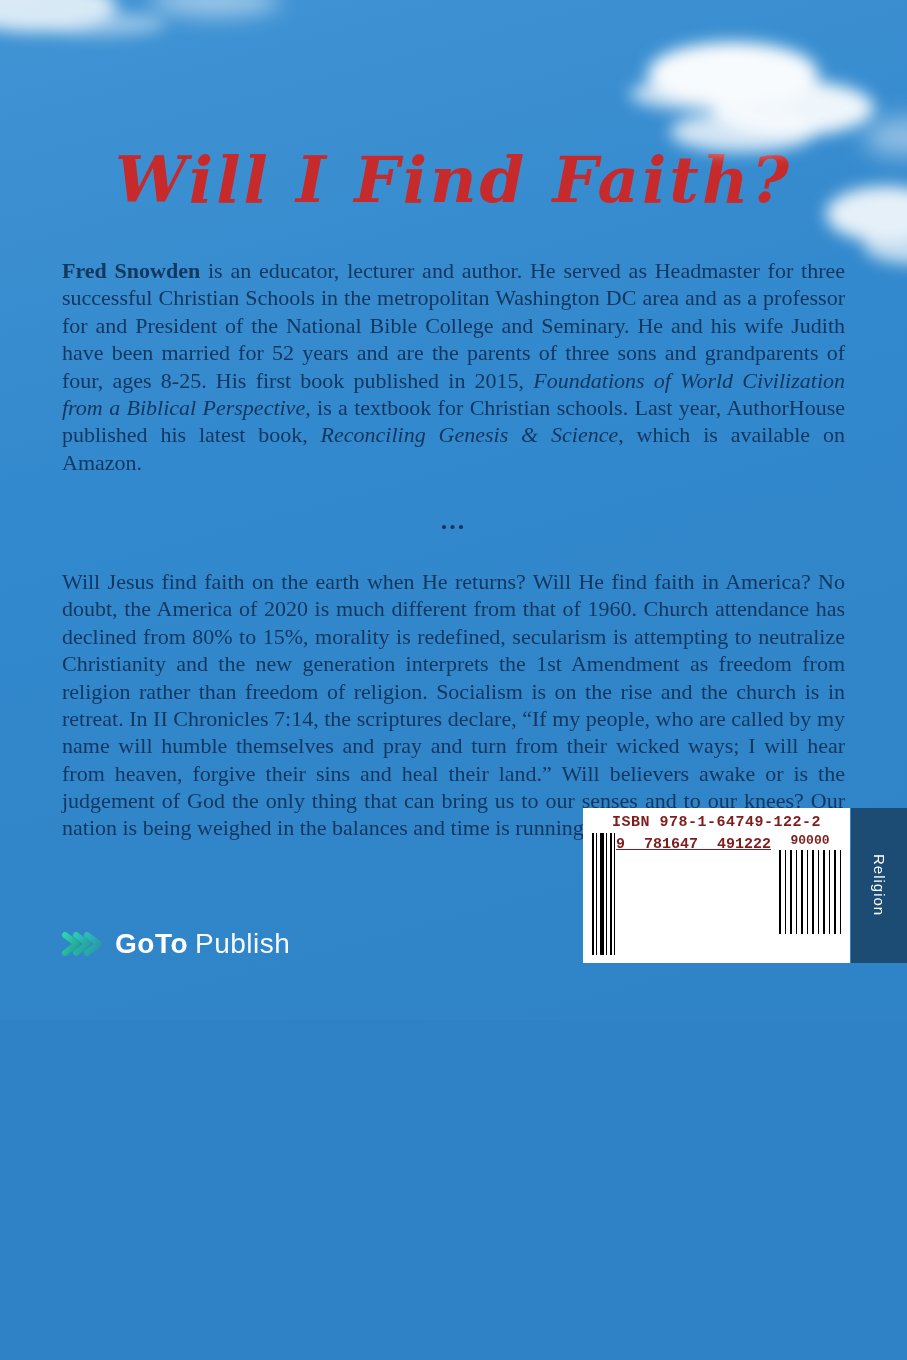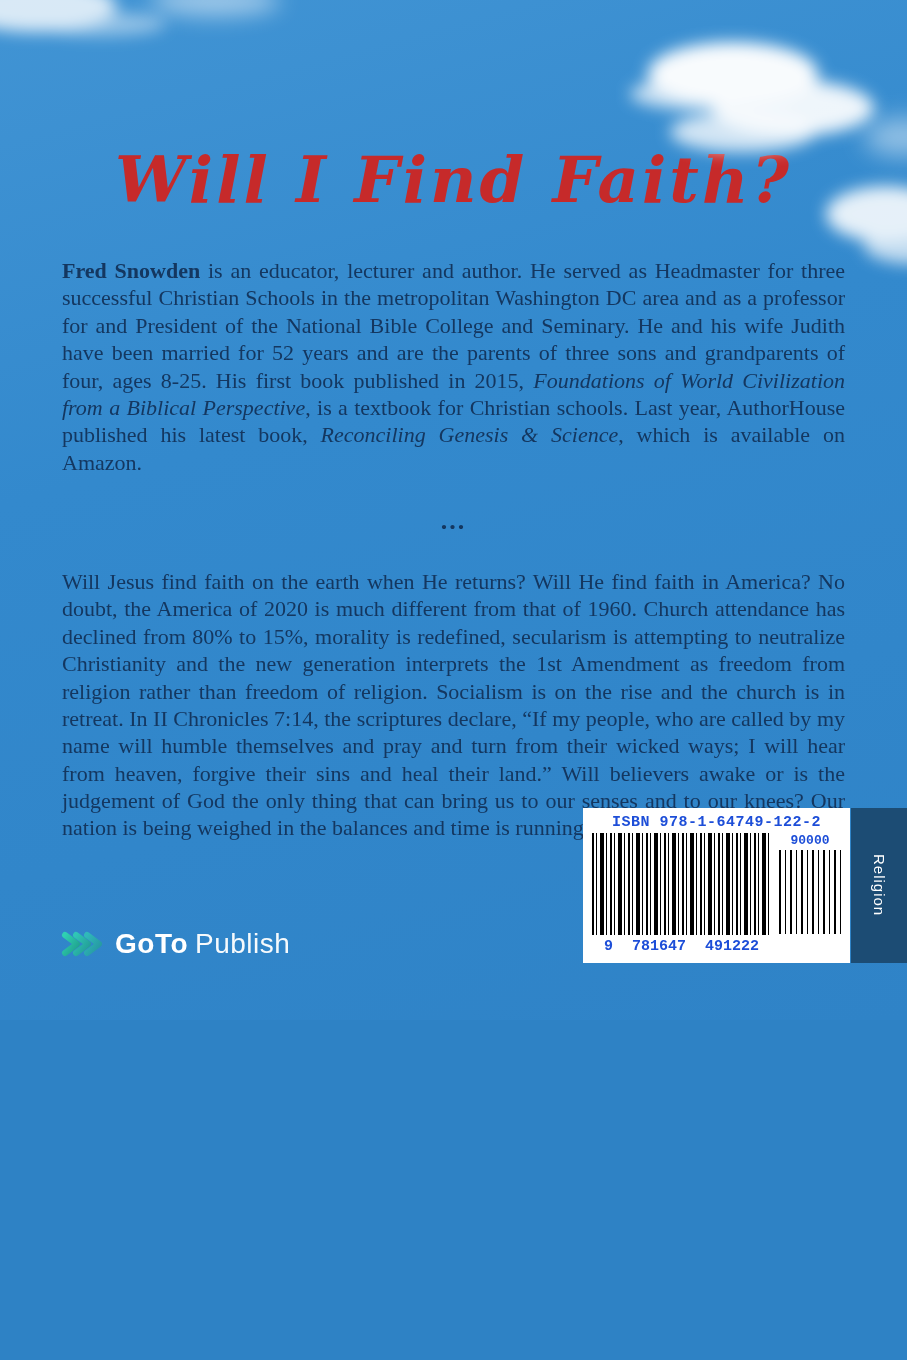--- a/index.html
+++ b/index.html
@@ -38,25 +38,25 @@
     text-align:center; color:var(--body-navy,#143760);
     font-size:26px; font-weight:700; margin-top:30px; letter-spacing:2px;
   }
   .synopsis{ margin-top:32px; }
 
   
   .barcode{
     position:absolute; right:57px; bottom:57px; width:267px; height:155px;
     background:var(--barcode-bg,#fff); padding:6px 9px 8px;
     display:flex; flex-direction:column;
-    font-family:"Liberation Mono", monospace; color:#1d4ed8;
+    font-family:"Liberation Mono", monospace; color:#7f1d1d;
   }
   .bc-isbn{ text-align:center; font-size:15px; font-weight:700; letter-spacing:.5px; white-space:nowrap; }
   .bc-row{ flex:1; display:flex; margin-top:2px; min-height:0; }
-  .bc-main{ flex:1; display:flex; flex-direction:column; min-height:0; }
+  .bc-main{ flex:1; display:flex; flex-direction:row; min-height:0;text-decoration:underline; }
   .bars{
     flex:1;
     background:repeating-linear-gradient(90deg,
       #000 0px,#000 2px, transparent 2px,transparent 4px,
       #000 4px,#000 5px, transparent 5px,transparent 8px,
       #000 8px,#000 12px, transparent 12px,transparent 14px,
       #000 14px,#000 15px, transparent 15px,transparent 18px);
   }
   .bc-digits{ font-size:15px; font-weight:700; text-align:center; word-spacing:10px; padding-top:3px; white-space:nowrap; }
   .bc-addon{ width:62px; margin-left:8px; display:flex; flex-direction:column;font-family:Liberation Mono, monospace; }

